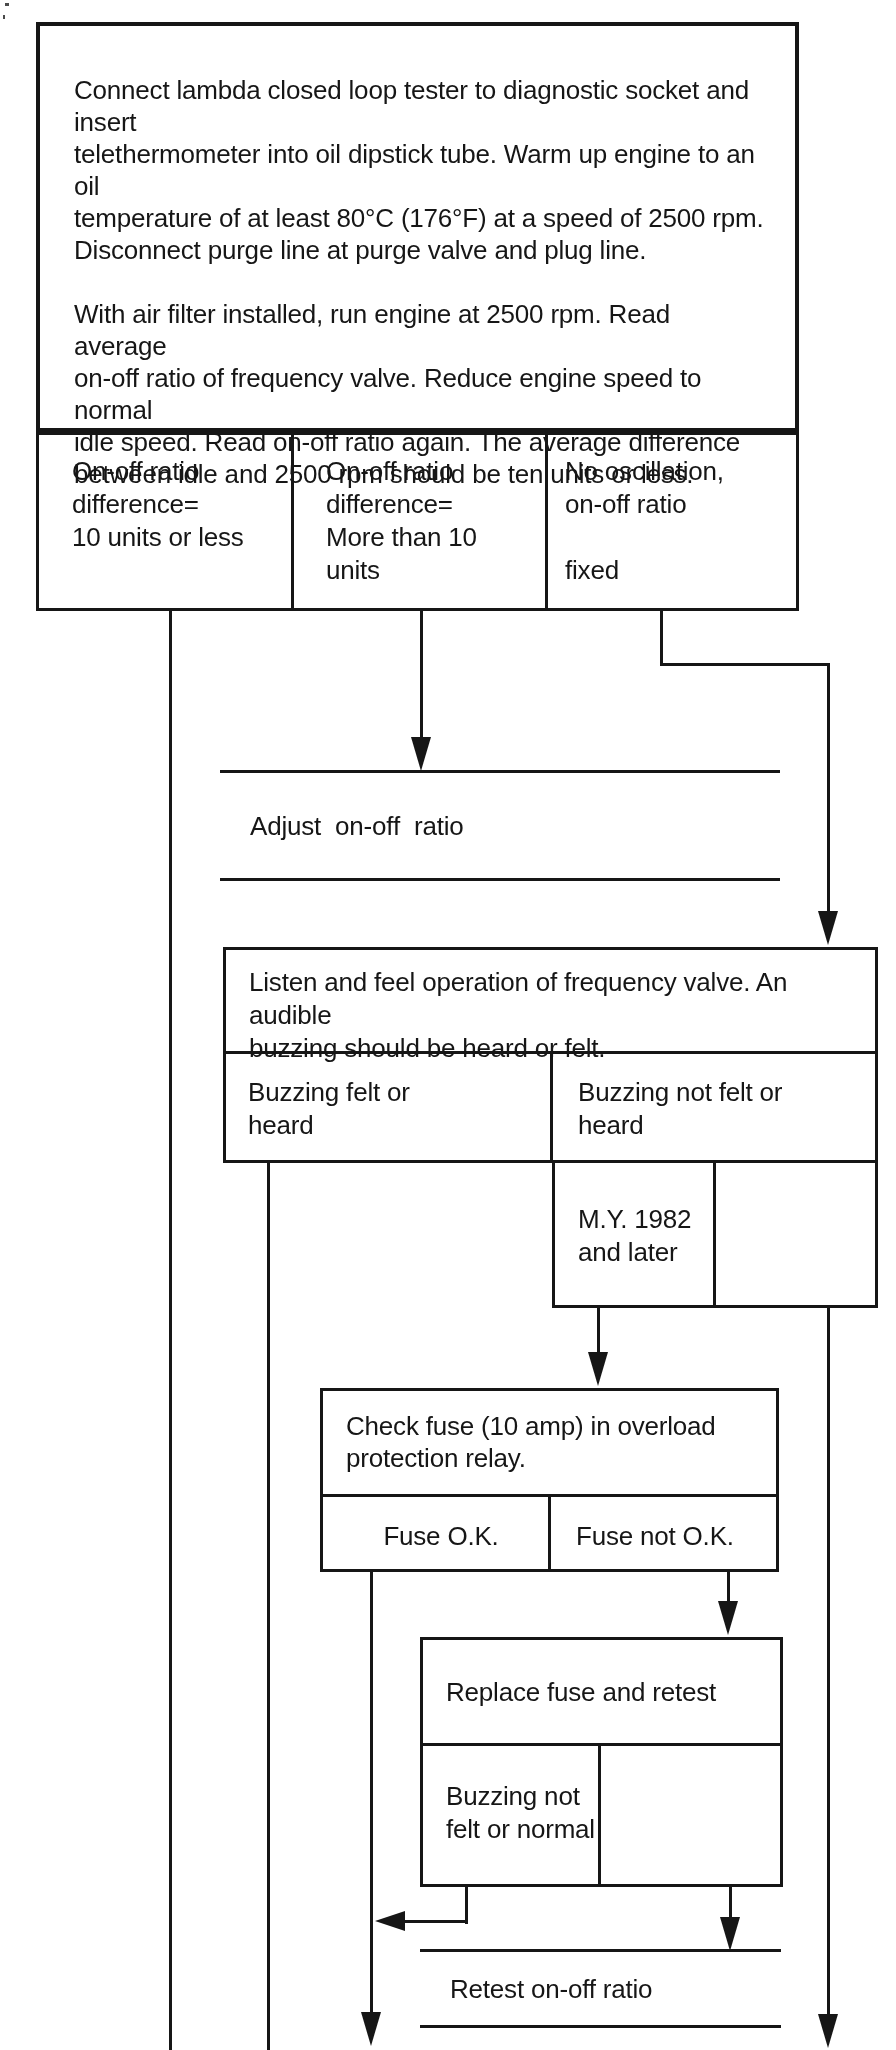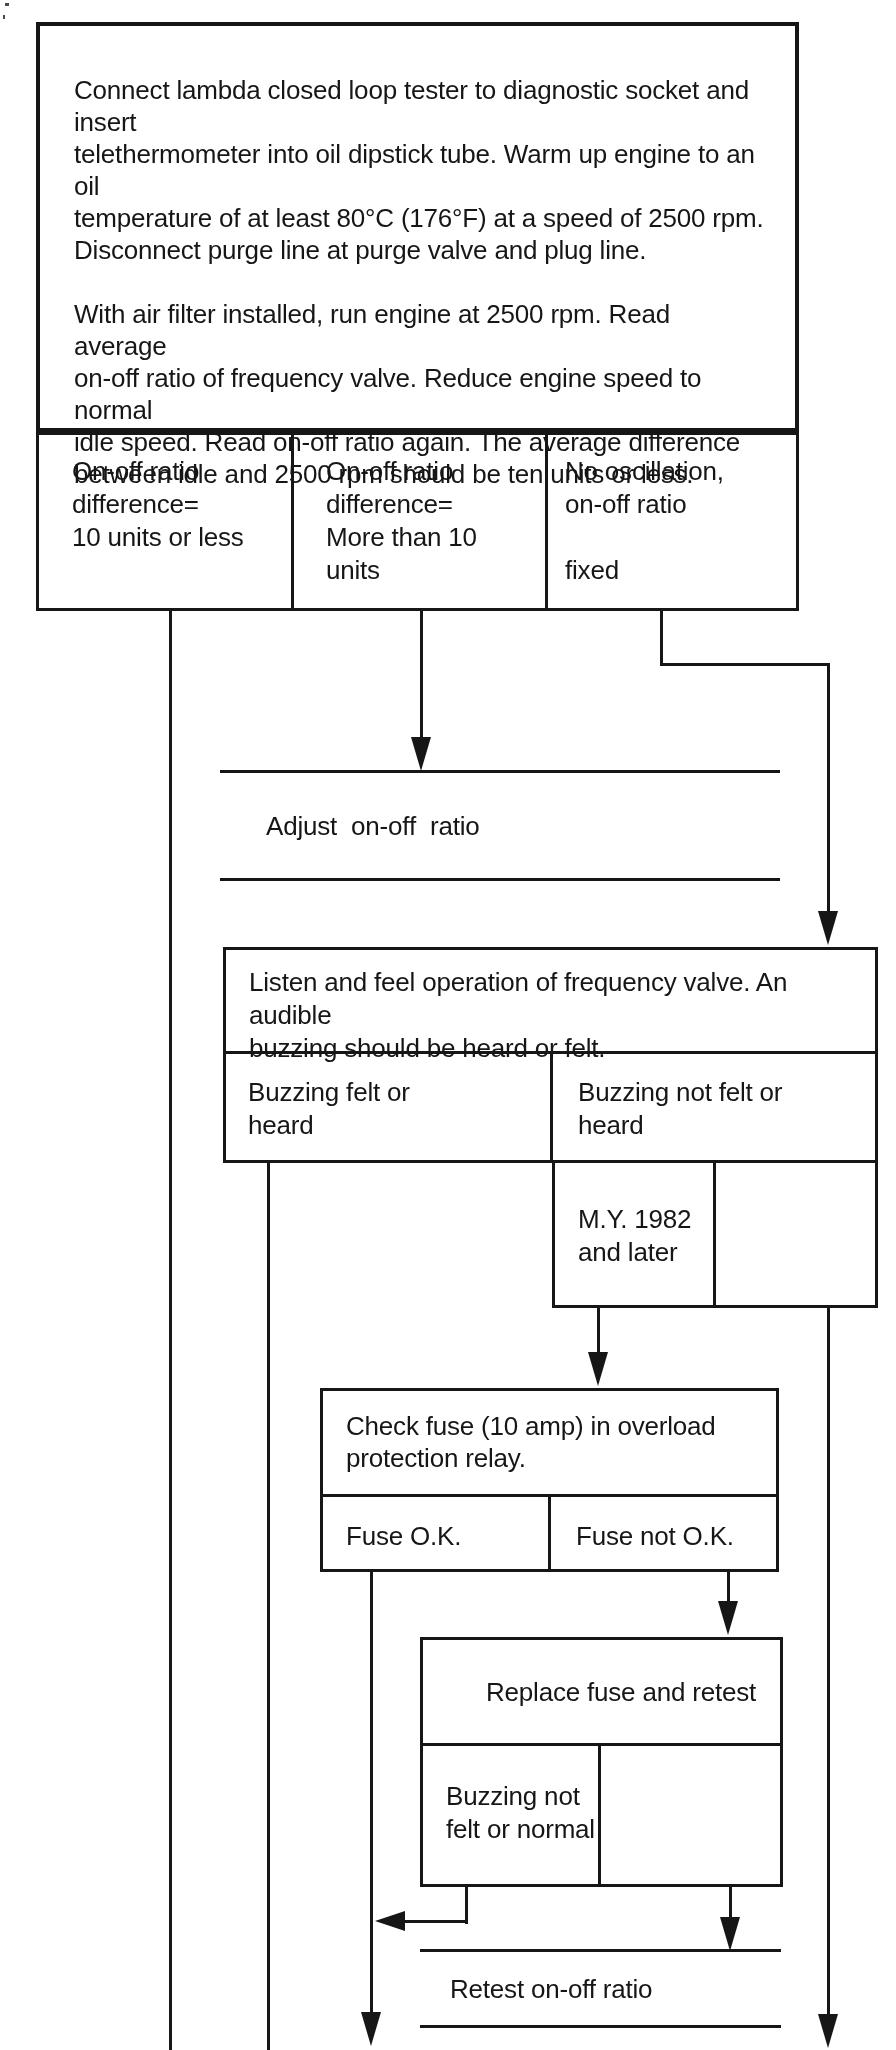--- a/index.html
+++ b/index.html
@@ -66,21 +66,21 @@
   <div class="vline" style="left:420px;top:608px;height:138px;"></div>
   <div class="ah-down" style="left:411px;top:737px;"></div>
 
   <div class="vline" style="left:660px;top:608px;height:58px;"></div>
   <div class="hline" style="left:660px;top:663px;width:170px;"></div>
   <div class="vline" style="left:827px;top:663px;height:250px;"></div>
   <div class="ah-down" style="left:818px;top:911px;"></div>
 
   <div class="hline" style="left:220px;top:770px;width:560px;"></div>
   <div class="hline" style="left:220px;top:878px;width:560px;"></div>
-  <div class="txt" style="left:250px;top:810px;width:520px;word-spacing:7px;margin-left:16px;">Adjust  on-off  ratio</div>
+  <div class="txt" style="left:250px;top:810px;width:520px;word-spacing:7px;">Adjust  on-off  ratio</div>
 
   <div class="box" style="left:223px;top:947px;width:655px;height:216px;"></div>
   <div class="hline" style="left:223px;top:1051px;width:655px;"></div>
   <div class="vline" style="left:550px;top:1051px;height:112px;"></div>
   <div class="txt" style="left:249px;top:966px;width:610px;">Listen and feel operation of frequency valve. An audible
 buzzing should be heard or felt.</div>
   <div class="txt" style="left:248px;top:1076px;width:280px;">Buzzing felt or
 heard</div>
   <div class="txt" style="left:578px;top:1076px;width:280px;">Buzzing not felt or
 heard</div>
@@ -96,33 +96,33 @@
   <div class="ah-down" style="left:818px;top:2014px;"></div>
 
   <div class="vline" style="left:597px;top:1306px;height:52px;"></div>
   <div class="ah-down" style="left:588px;top:1352px;"></div>
 
   <div class="box" style="left:320px;top:1388px;width:459px;height:184px;"></div>
   <div class="hline" style="left:320px;top:1494px;width:459px;"></div>
   <div class="vline" style="left:548px;top:1494px;height:78px;"></div>
   <div class="txt" style="left:346px;top:1410px;width:410px;line-height:32px;">Check fuse (10 amp) in overload
 protection relay.</div>
-  <div class="txt" style="left:346px;top:1520px;width:190px;">Fuse O.K.</div>
+  <div class="txt" style="left:346px;top:1520px;width:190px;text-align:center;">Fuse O.K.</div>
   <div class="txt" style="left:576px;top:1520px;width:200px;">Fuse not O.K.</div>
 
   <div class="vline" style="left:370px;top:1572px;height:442px;"></div>
   <div class="ah-down" style="left:361px;top:2012px;"></div>
 
   <div class="vline" style="left:727px;top:1572px;height:32px;"></div>
   <div class="ah-down" style="left:718px;top:1601px;"></div>
 
   <div class="box" style="left:420px;top:1637px;width:363px;height:250px;"></div>
   <div class="hline" style="left:420px;top:1743px;width:363px;"></div>
   <div class="vline" style="left:598px;top:1743px;height:144px;"></div>
-  <div class="txt" style="left:446px;top:1676px;width:320px;margin-left:40px;">Replace fuse and retest</div>
+  <div class="txt" style="left:446px;top:1676px;width:320px;">Replace fuse and retest</div>
   <div class="txt" style="left:446px;top:1780px;width:150px;">Buzzing not
 felt or normal</div>
 
   <div class="vline" style="left:465px;top:1887px;height:37px;"></div>
   <div class="hline" style="left:402px;top:1920px;width:66px;"></div>
   <div class="ah-left" style="left:375px;top:1911px;"></div>
 
   <div class="vline" style="left:729px;top:1887px;height:33px;"></div>
   <div class="ah-down" style="left:720px;top:1917px;"></div>
 

